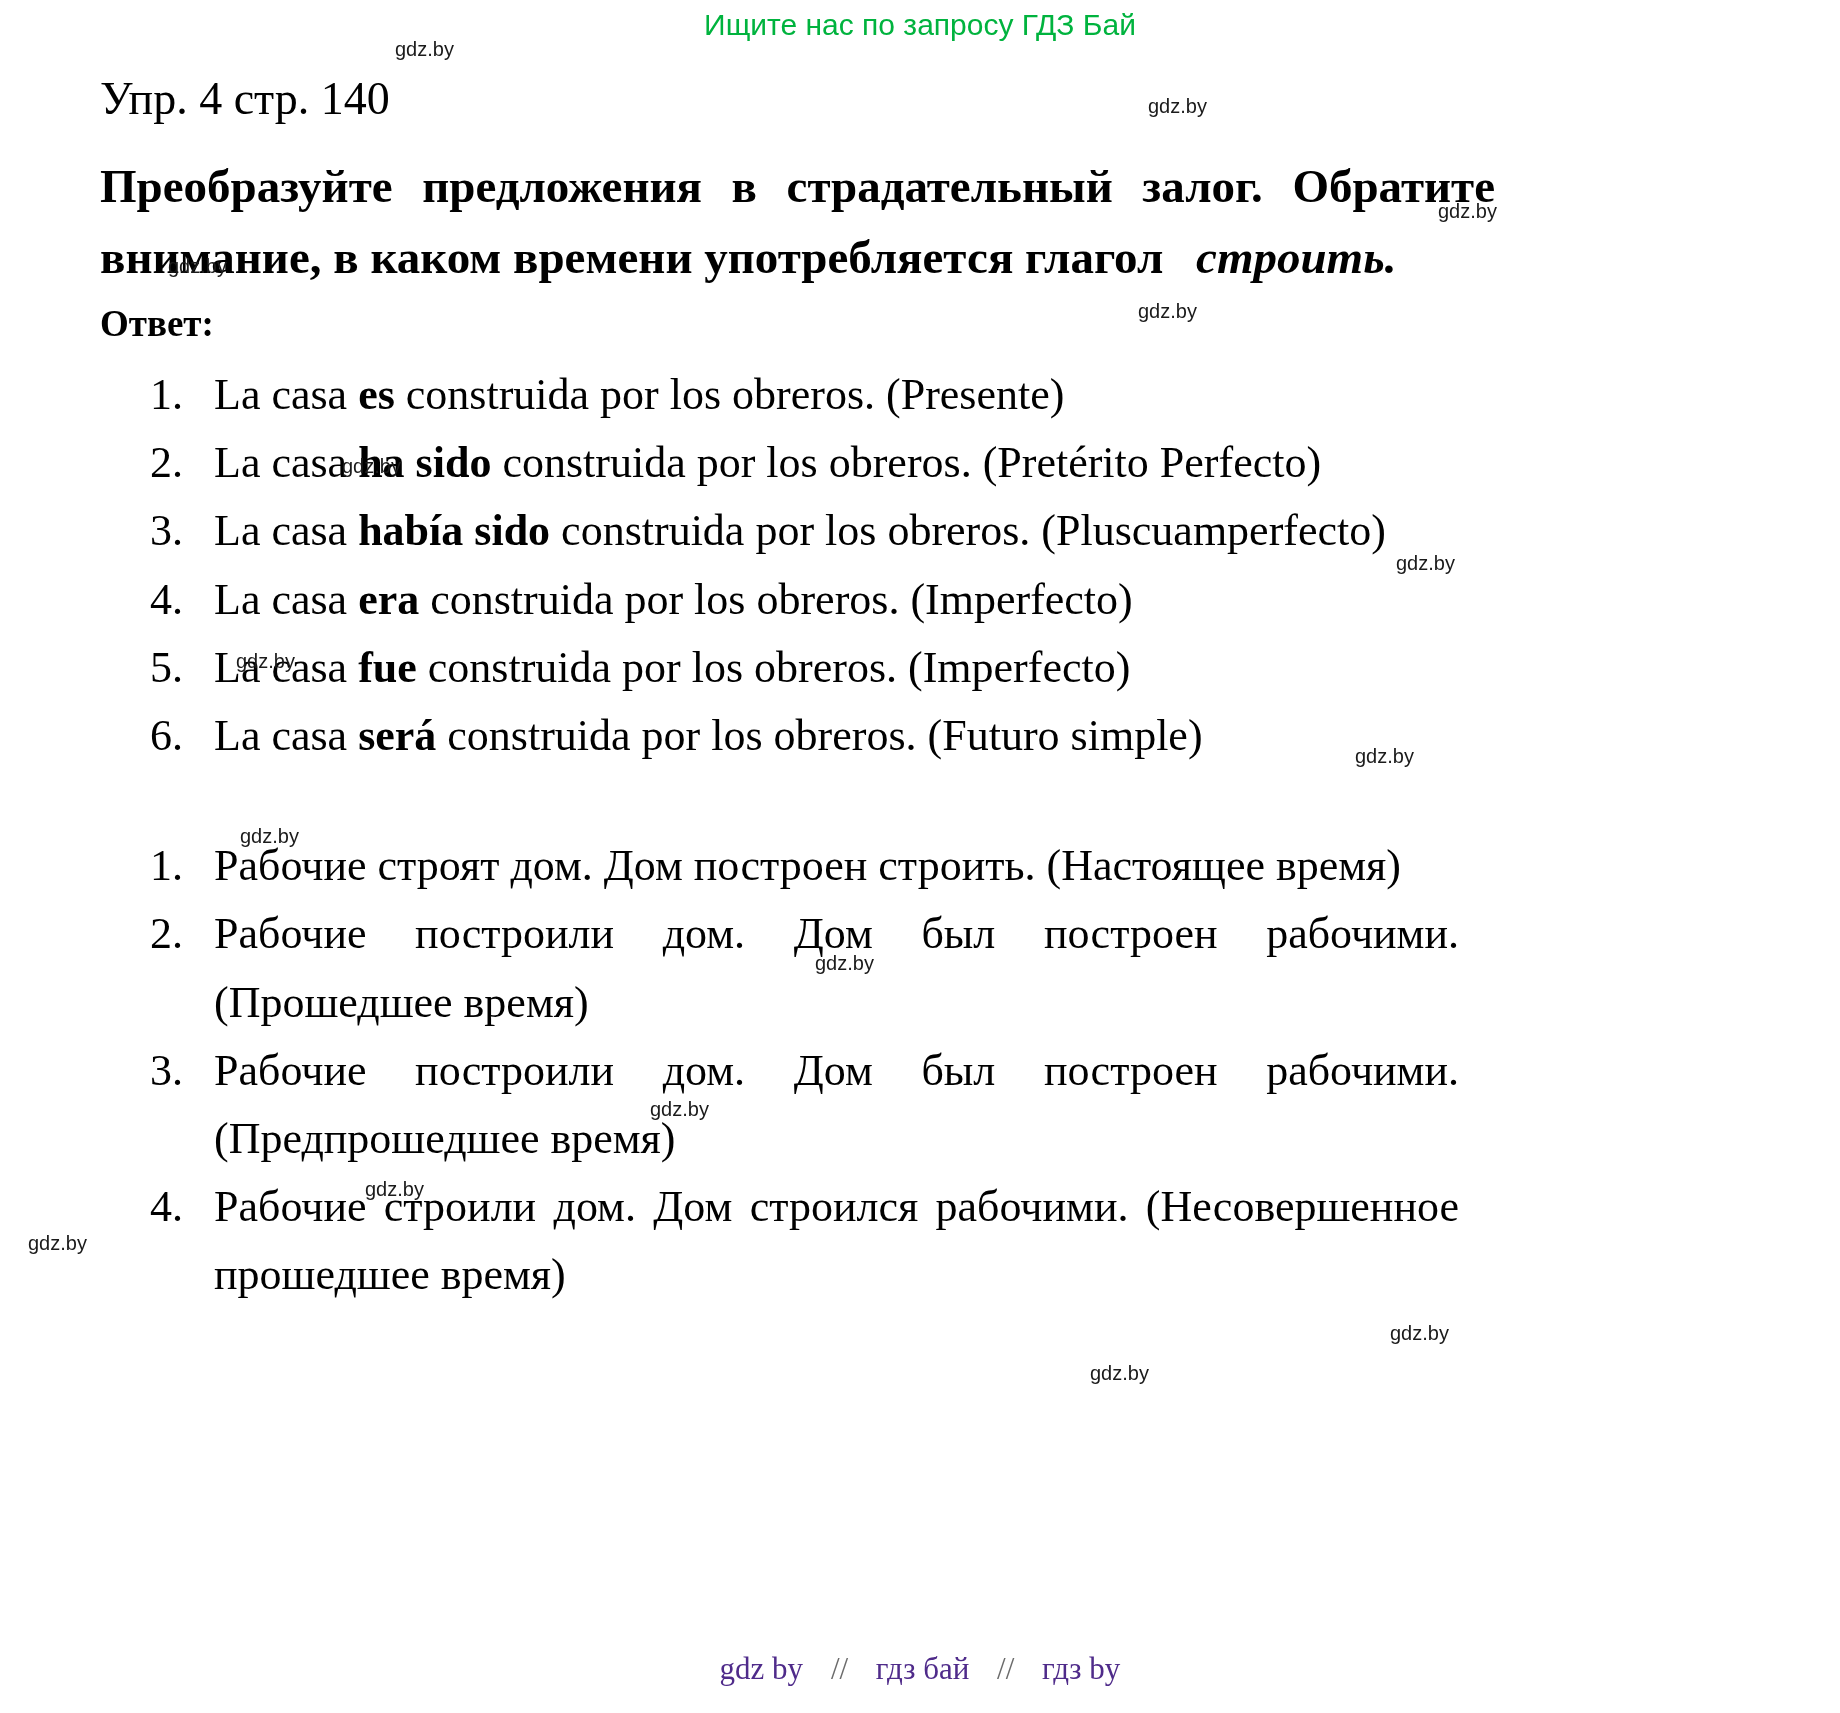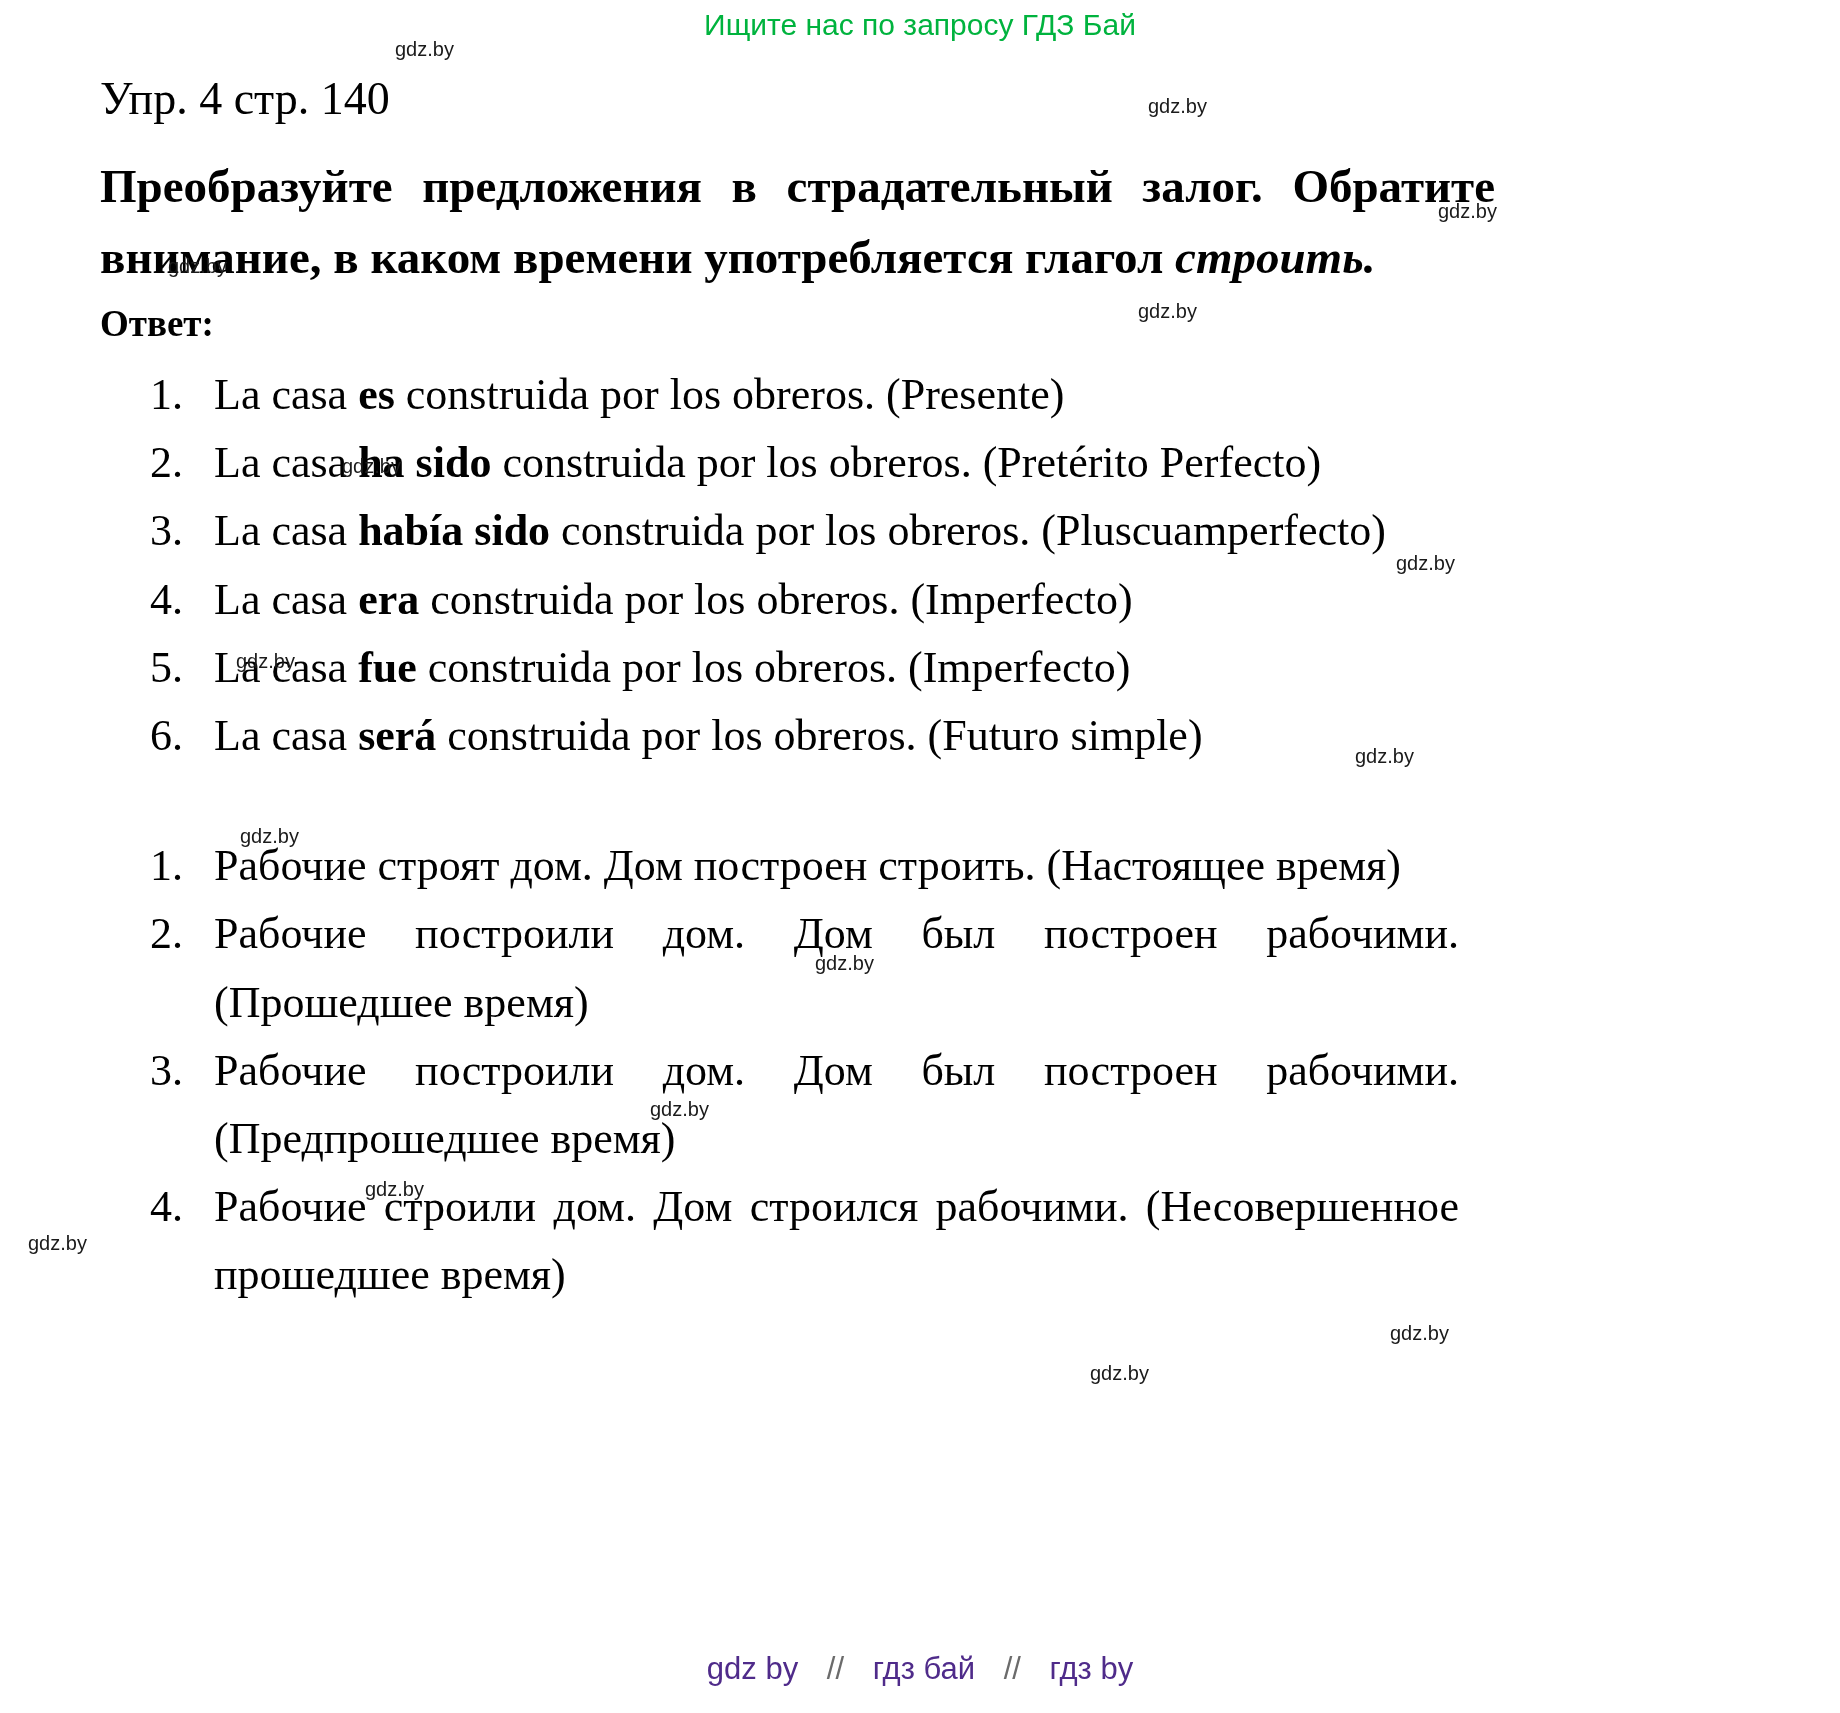--- a/index.html
+++ b/index.html
@@ -42,21 +42,21 @@
     margin: 0 0 26px 0;
   }
   .task {
     font-size: 47px;
     font-weight: bold;
     line-height: 1.5;
     width: 1395px;
     text-align: justify;
     margin: 0;
   }
-  .task i { font-style: italic; }
+  .task i { font-style: italic; margin-left: 21px; }
   .answer {
     font-size: 37px;
     font-weight: bold;
     margin: 10px 0 0 0;
   }
   ol.list {
     list-style: none;
     margin: 16px 0 0 50px;
     padding: 0;
     font-size: 44px;
@@ -74,21 +74,21 @@
     width: 1245px;
     text-align: justify;
   }
   ol.list .txt b { font-weight: bold; }
   .footer {
     position: absolute;
     bottom: 26px;
     left: 0;
     width: 100%;
     text-align: center;
-    font-family: Liberation Sans, sans-serif;
+    font-family: Liberation Serif, serif;
     font-size: 31px;
     color: #5b2d8e;
   }
   .footer .flink { color: #4f2b8a; cursor: pointer; }
   .footer .sep { color: #6b6b6b; margin: 0 20px; }
 </style>
 </head>
 <body>
 
 <div class="page">

